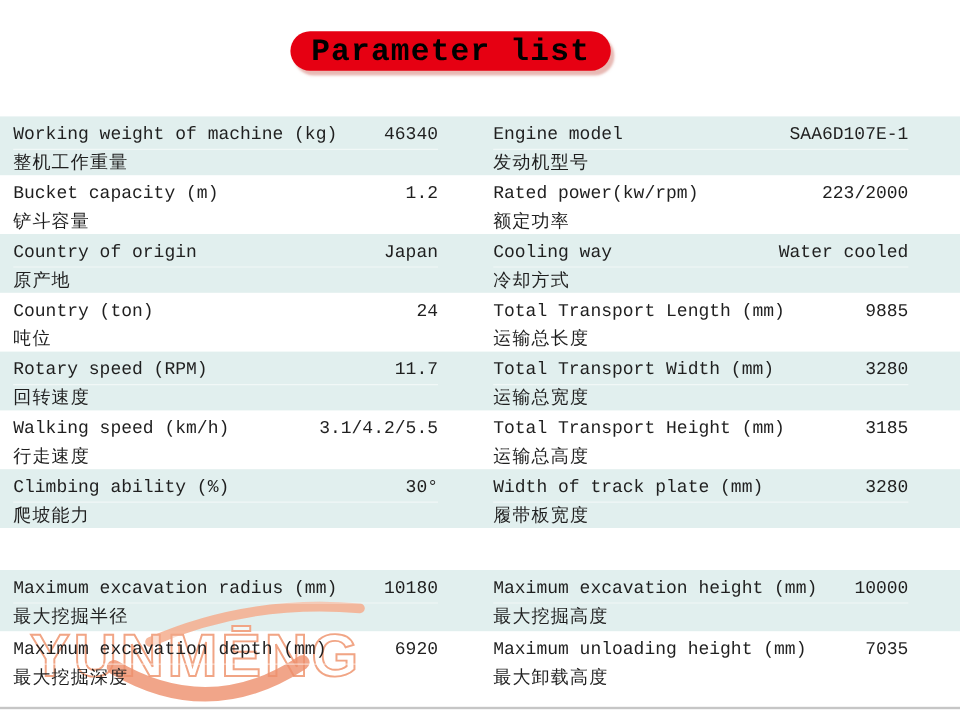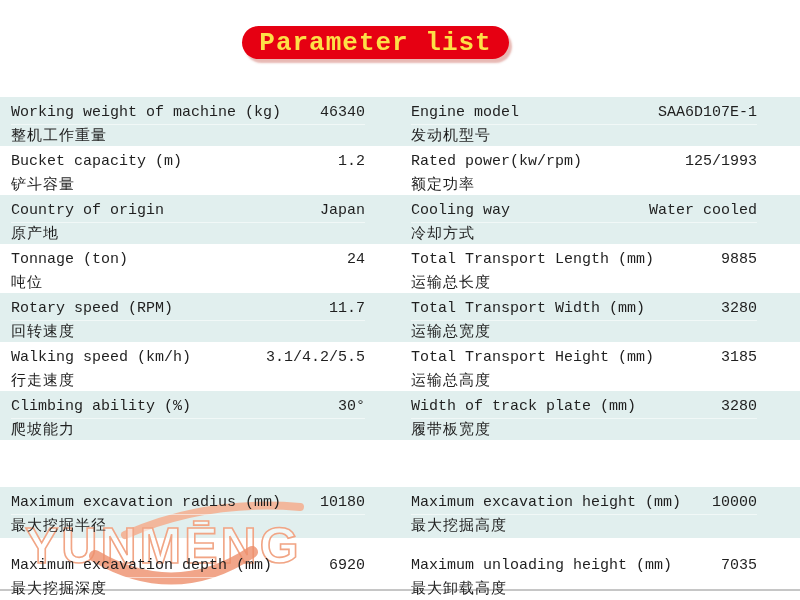--- a/index.html
+++ b/index.html
@@ -11,28 +11,28 @@
   }
   
   .banner{
     position:absolute;left:242px;top:26px;width:267px;height:33px;
     background:#e60012;border-radius:17px;
     display:flex;align-items:center;justify-content:center;
     box-shadow:3px 4px 2px rgba(210,115,105,0.5);
     z-index:3;
   }
   .banner span{
-    color:#fde047;font-size:26px;font-weight:bold;letter-spacing:1px;
+    color:#000000;font-size:26px;font-weight:bold;letter-spacing:1px;
   }
   
   .table{position:absolute;left:0;width:800px;}
   .sec1{top:97px;}
   .sec2{top:475px;}
   .row{display:flex;position:relative;height:49px;}
-  .sec2 .row{height:51px;margin-top:12px;}
+  .sec2 .row{height:51px;}
   .row.tint{background:#e1efee;}
   .cell{
     box-sizing:border-box;padding-top:4px;
     position:relative;z-index:2;
     display:flex;flex-direction:column;
   }
   .cl{width:400px;padding-left:11px;padding-right:35px;}
   .cr{width:400px;padding-left:11px;padding-right:43px;font-family:Liberation Mono, monospace;}
   .l1{
     display:flex;justify-content:space-between;align-items:center;
@@ -99,21 +99,21 @@
           <span>Bucket capacity (m)</span>
           <span class="val">1.2</span>
         </div>
         <div class="l2">
             <span>铲斗容量</span>
           </div>
       </div>
       <div class="cell cr">
         <div class="l1">
           <span>Rated power(kw/rpm)</span>
-          <span class="val">125/1993</span>
+          <span class="val">223/2000</span>
         </div>
         <div class="l2">
             <span>额定功率</span>
           </div>
       </div>
     </div>
 
     <div class="row tint">
       <div class="cell cl">
         <div class="l1">
@@ -131,21 +131,21 @@
         </div>
         <div class="l2">
             <span>冷却方式</span>
           </div>
       </div>
     </div>
 
     <div class="row">
       <div class="cell cl">
         <div class="l1">
-          <span>Tonnage (ton)</span>
+          <span>Country (ton)</span>
           <span class="val">24</span>
         </div>
         <div class="l2">
             <span>吨位</span>
           </div>
       </div>
       <div class="cell cr">
         <div class="l1">
           <span>Total Transport Length (mm)</span>
           <span class="val">9885</span>

